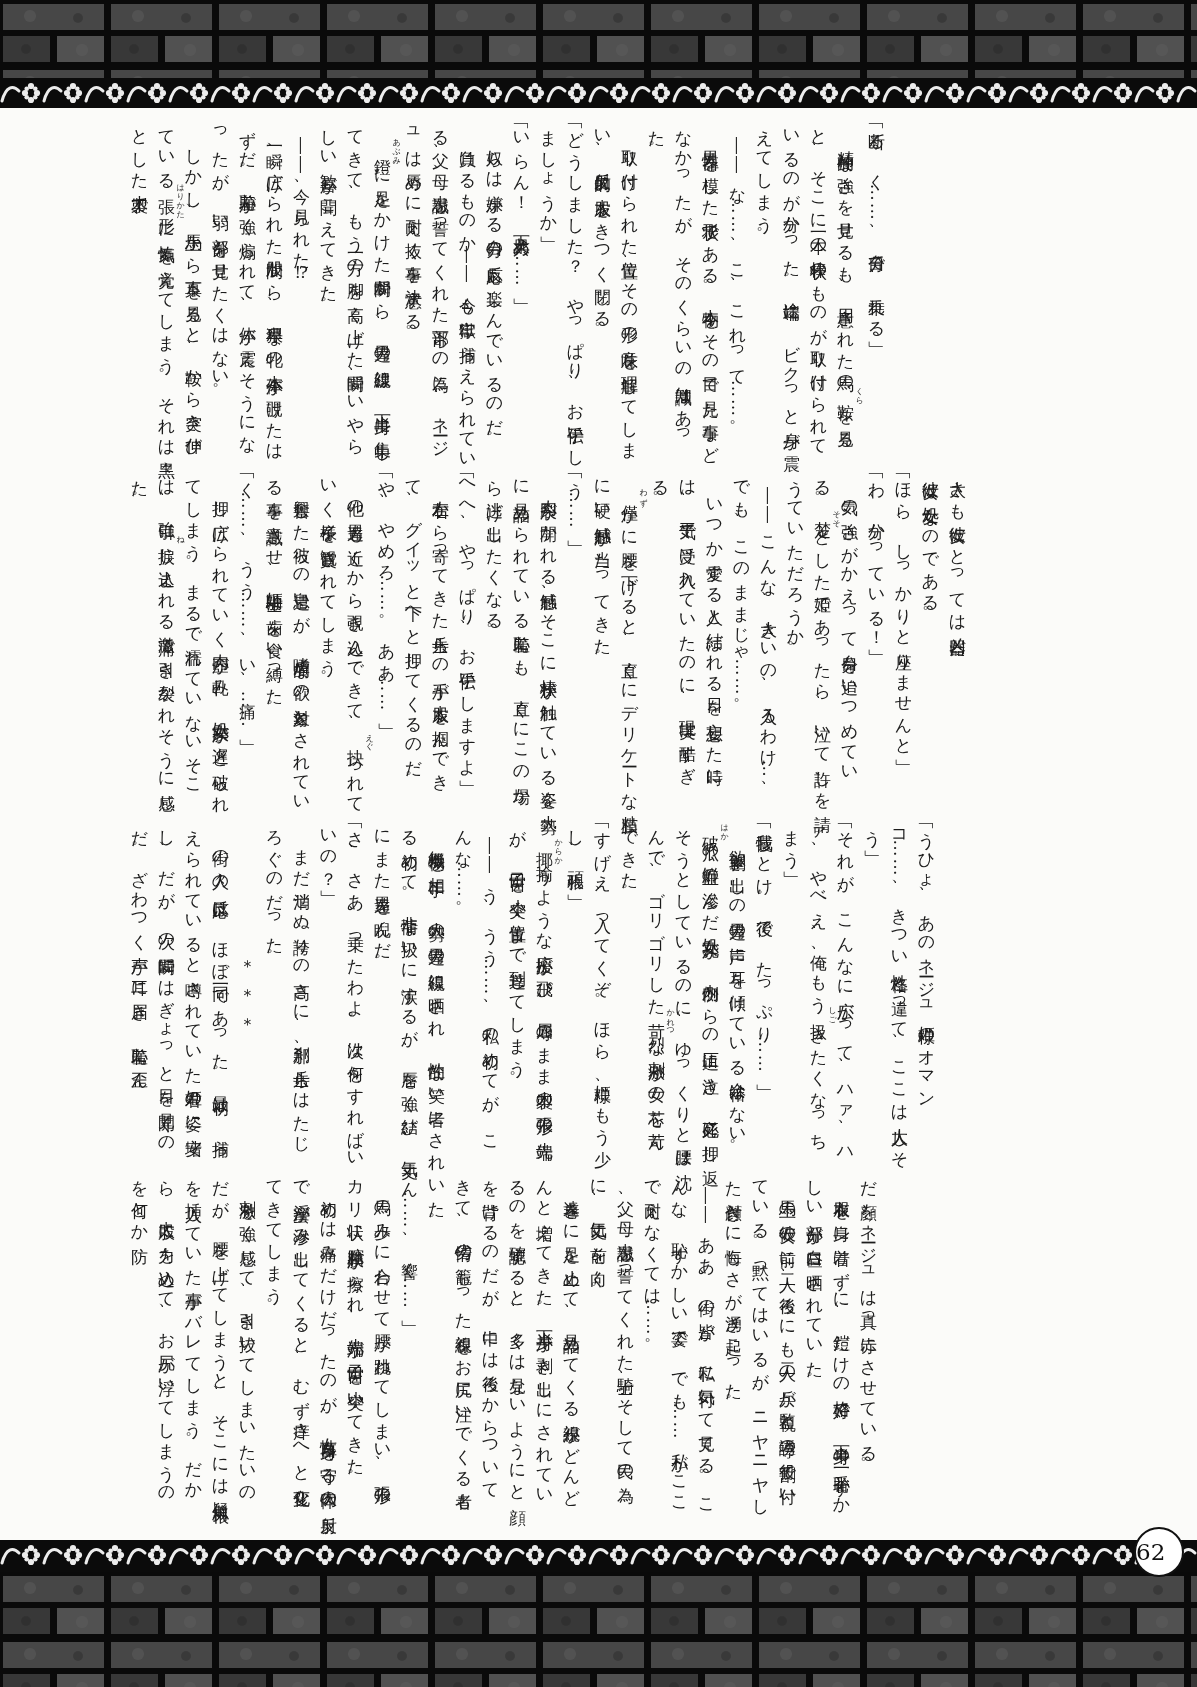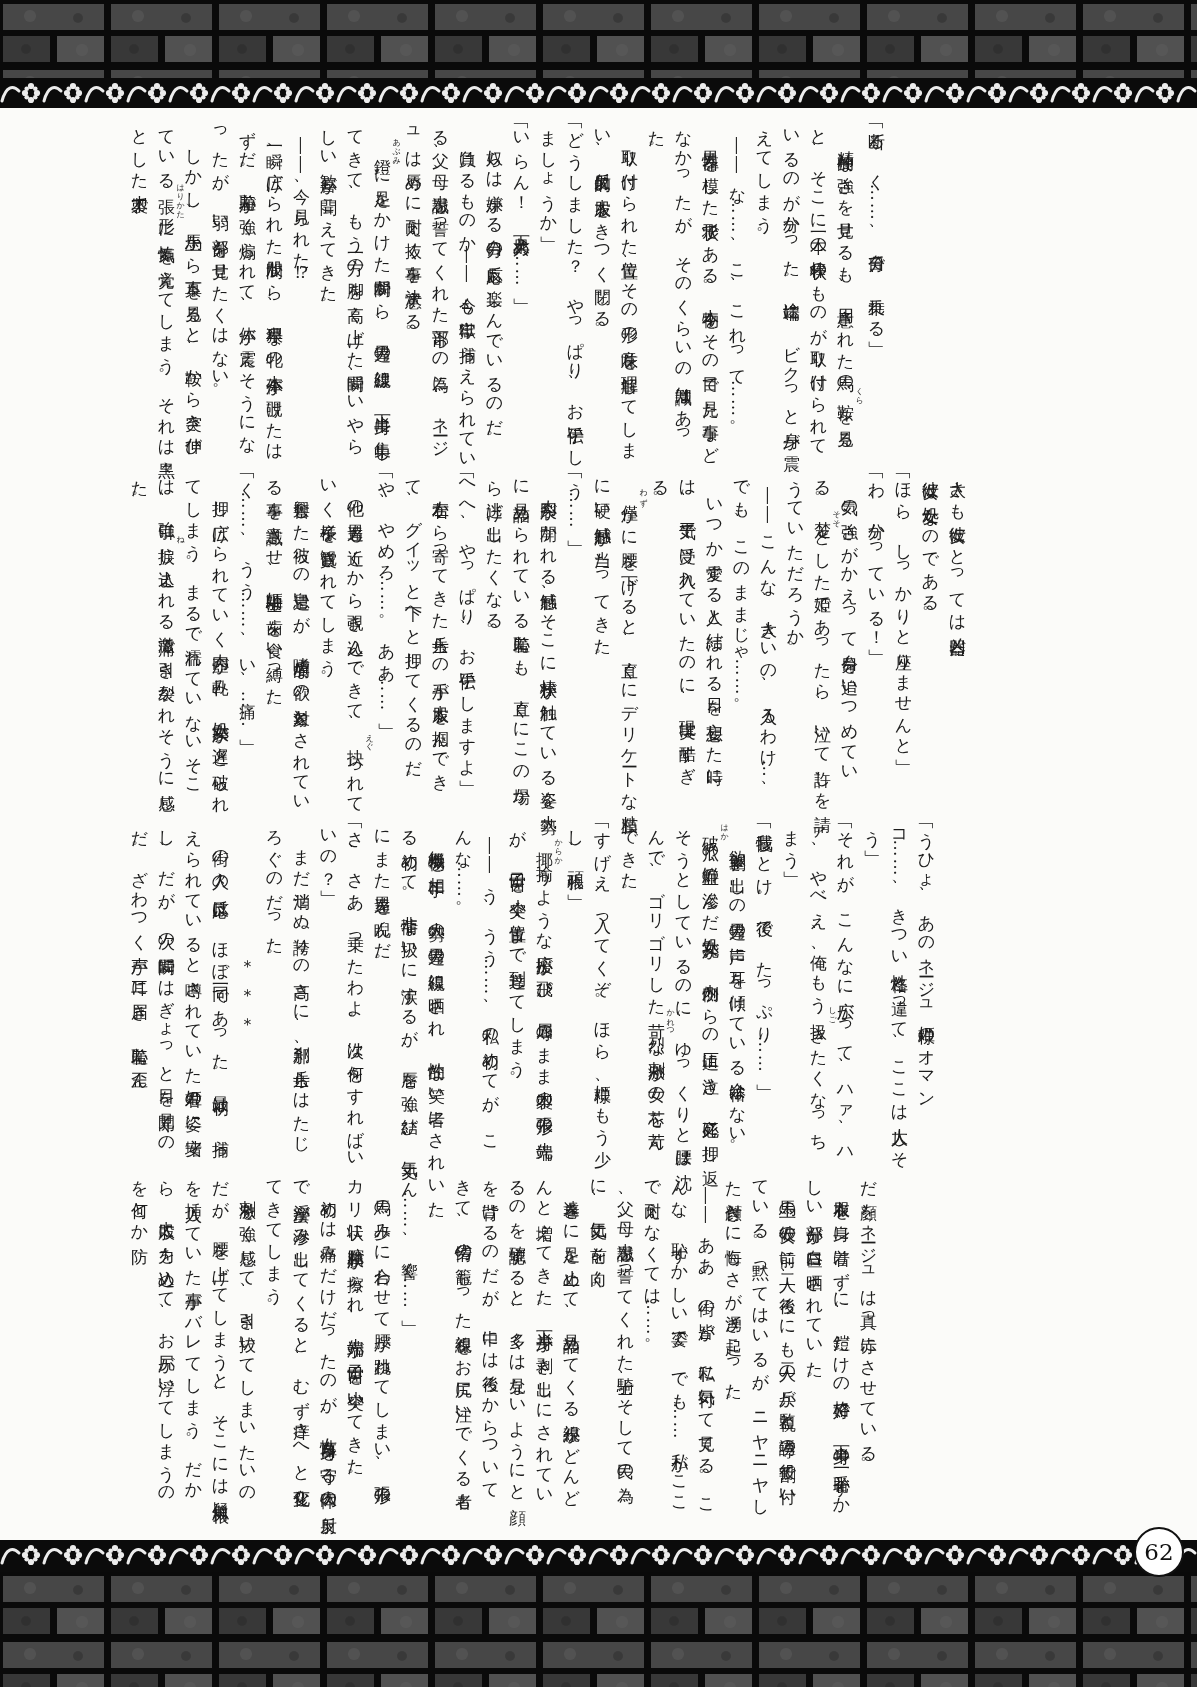--- a/index.html
+++ b/index.html
@@ -31,21 +31,21 @@
   .band p{margin:0;padding:0;}
   .band p.stars{text-align:center;letter-spacing:12px;}
   ruby rt{font-size:8px;letter-spacing:0;}
   .page-badge{
     position:absolute;
     right:13px;top:1527px;
     width:50px;height:50px;
     border-radius:50%;
     background:#ffffff;
     border:2px solid #111;
-    display:flex;align-items:center;justify-content:center;
+    display:flex;align-items:center;justify-content:flex-start;
     font-size:23px;color:#111;
     z-index:5;
     box-sizing:border-box;
   }
 </style>
 </head>
 <body>
 
 <svg class="border-strip" width="1197" height="78" xmlns="http://www.w3.org/2000/svg">
   <defs>

